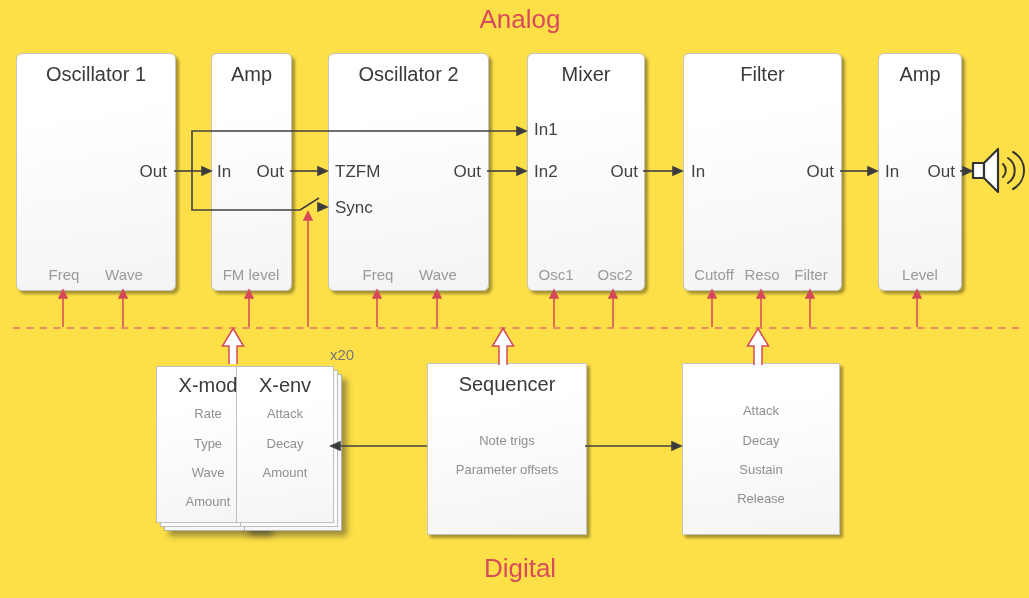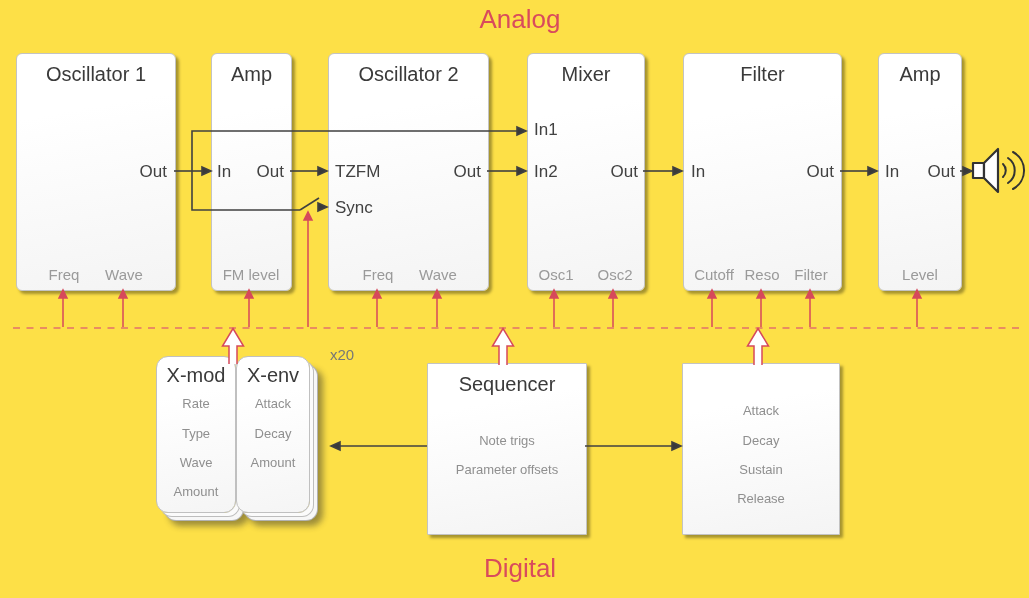--- a/index.html
+++ b/index.html
@@ -17,27 +17,28 @@
     background:linear-gradient(170deg,#ffffff 25%,#f4f4f4 100%);
     box-shadow:3px 3px 3px rgba(0,0,0,.35);
   }
   .dbox{
     position:absolute; top:363px; height:170px;
     border:1px solid #c3c3c3; border-radius:1px;
     background:linear-gradient(170deg,#ffffff 25%,#f4f4f4 100%);
     box-shadow:3px 3px 3px rgba(0,0,0,.35);
   }
   .card{
-    position:absolute; top:356px; height:155px;
-    border:1px solid #c0c0c0; border-radius:12px;
+    position:absolute; top:366px; height:155px;
+    border:1px solid #c0c0c0; border-radius:0;
     background:linear-gradient(170deg,#ffffff 25%,#f5f5f5 100%);
     box-shadow:
       4px 4px 0 -1px #fbfbfb, 4px 4px 0 0 #bdbdbd,
       8px 8px 0 -1px #f7f7f7, 8px 8px 0 0 #b2b2b2,
       13px 13px 6px rgba(40,40,40,.45);
+    padding-left: 24px;
   }
   .mtitle{
     position:absolute; top:9px; left:0; right:0; text-align:center;
     font-size:20px; color:#3a3a3a; white-space:nowrap;
   }
   .ctitle{
     position:absolute; top:7px; left:0; right:0; text-align:center;
     font-size:20px; color:#3a3a3a; white-space:nowrap;
   }
   .port{

